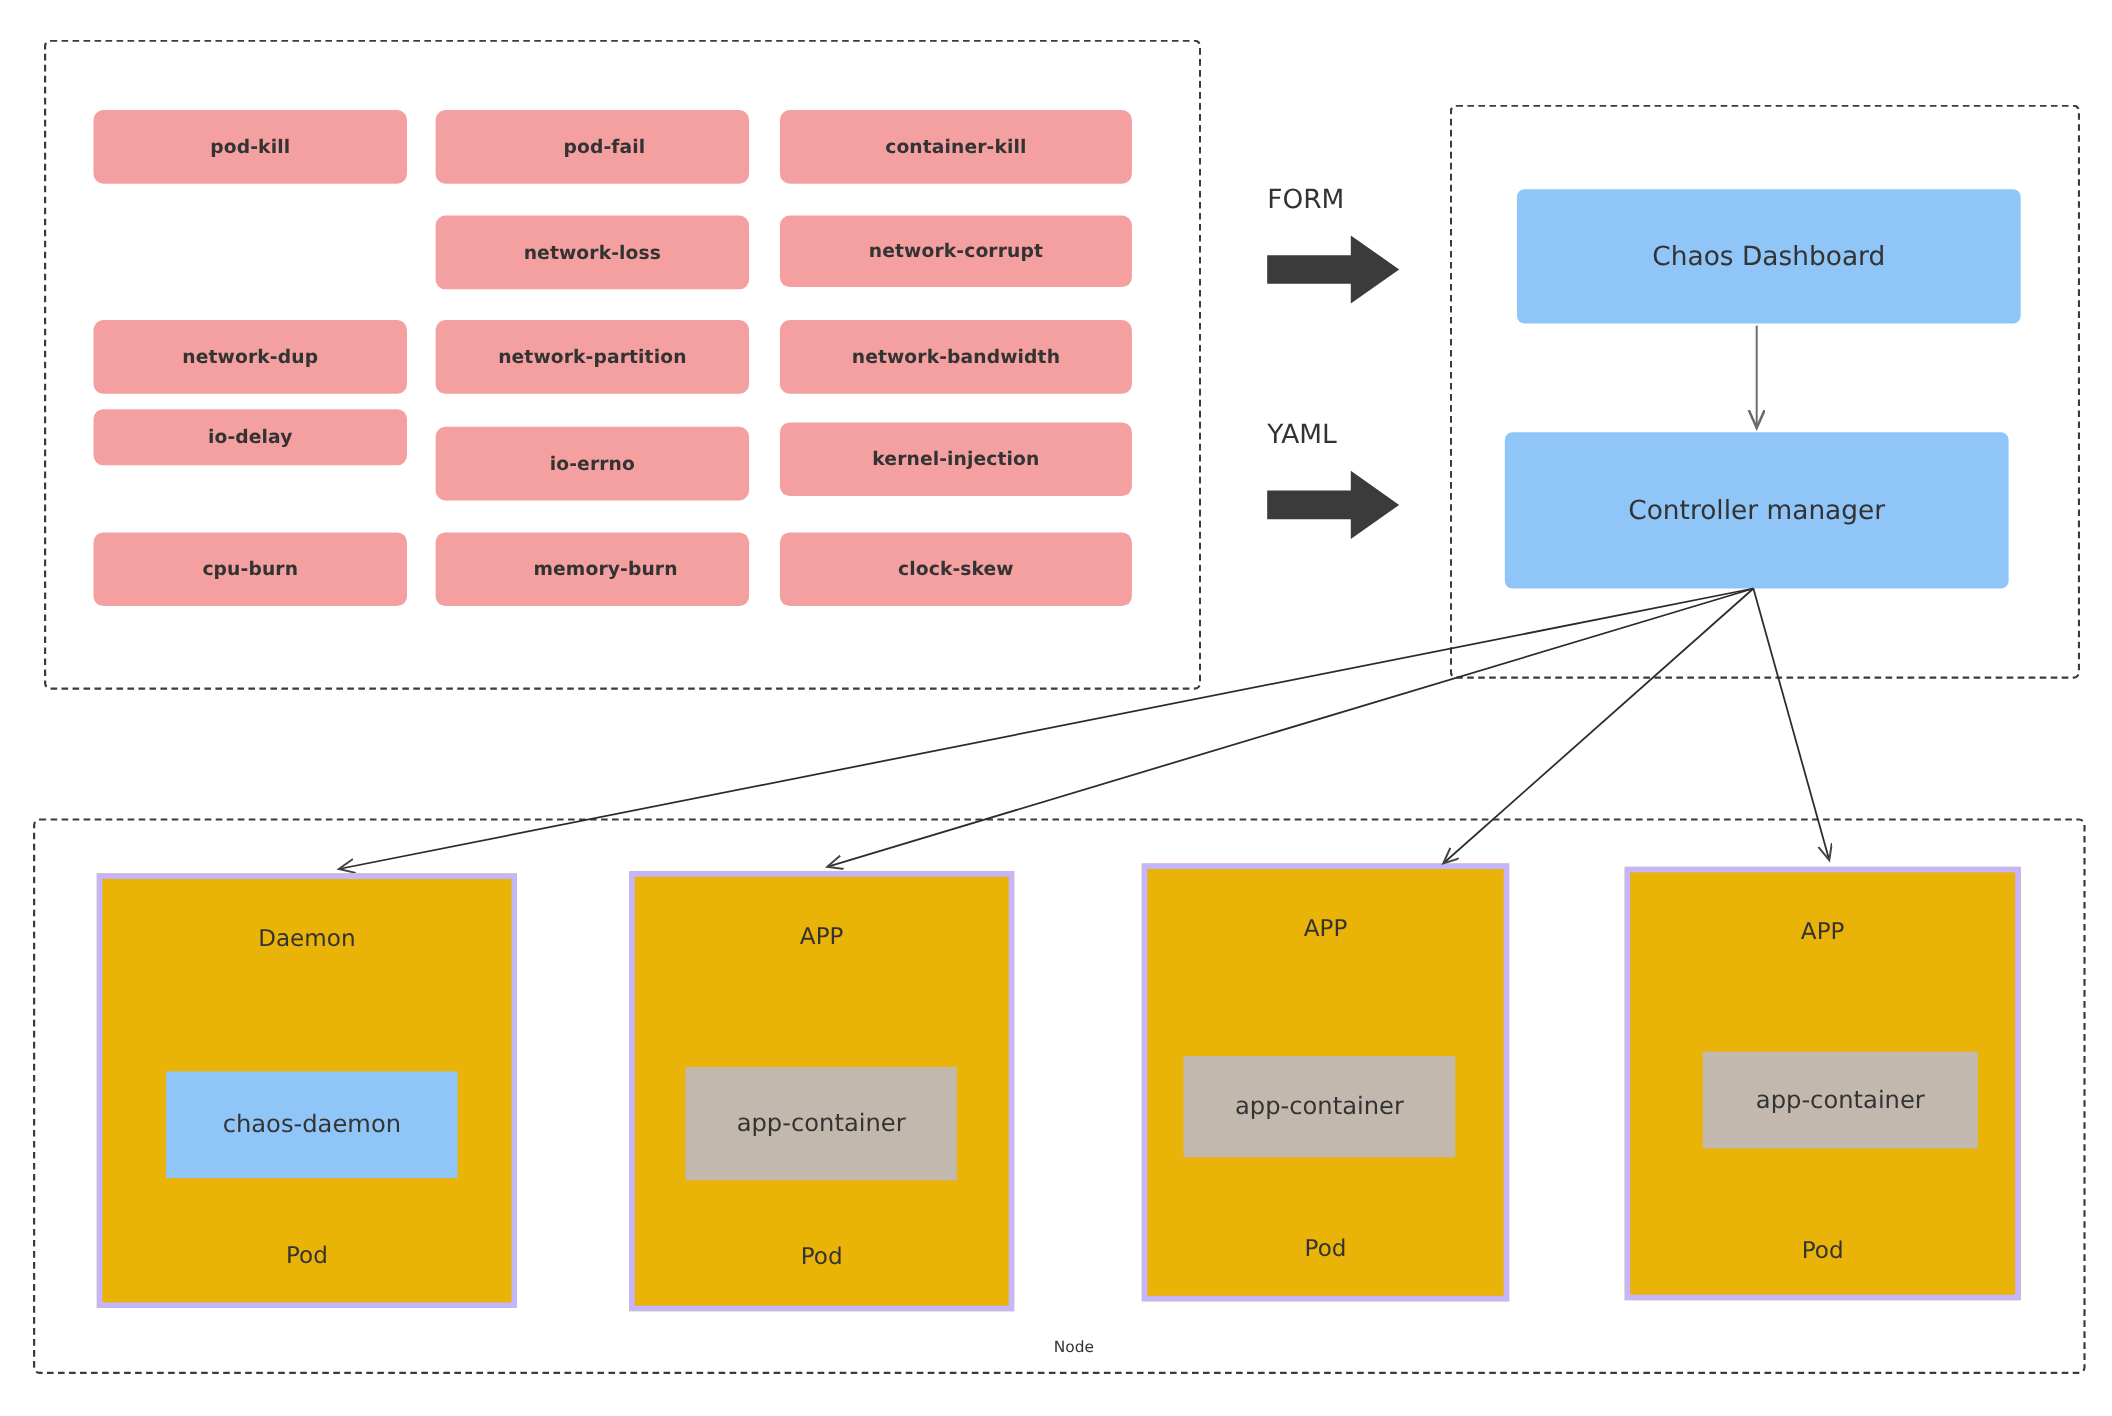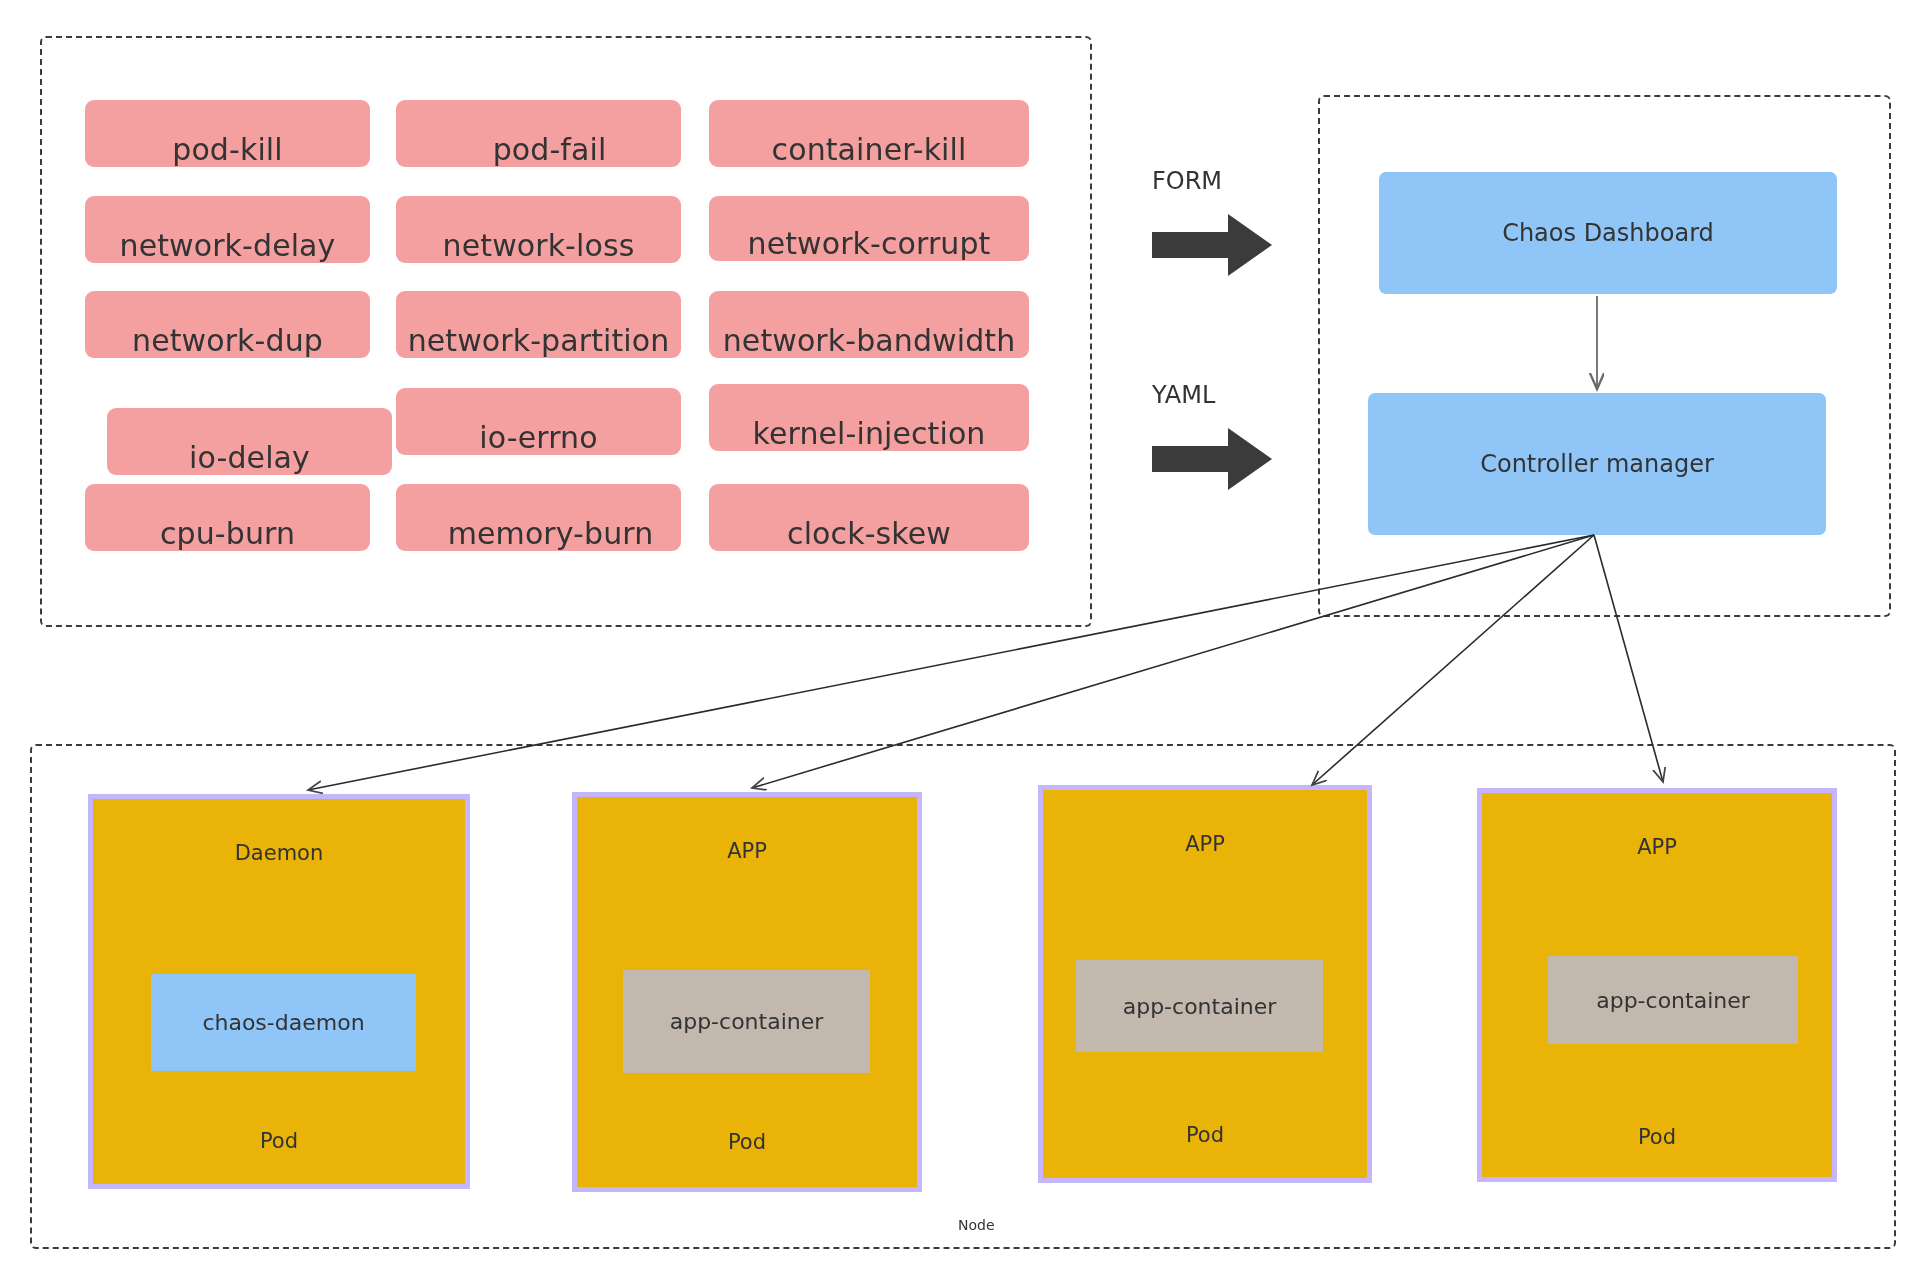--- a/index.html
+++ b/index.html
@@ -25,25 +25,26 @@
   #chaos-types-panel { left: 40px;  top: 36px;   width: 1052px; height: 591px; }
   #control-plane-panel { left: 1318px; top: 95px; width: 573px;  height: 522px; }
   #node-panel { left: 30px; top: 744px; width: 1866px; height: 505px; }
 
   .chaos-chip {
     position: absolute;
     background: #f4a0a0;
     border-radius: 9px;
     box-sizing: border-box;
     display: flex;
-    align-items: flex-end;
+    align-items: center;
     justify-content: center;
     color: #333333;
-    font-size: 30px;
+    font-size: 17px;
     letter-spacing: 0.1px;
+    font-weight: bold;
   }
 
   .blue-box {
     position: absolute;
     background: #8fc6f7;
     border-radius: 7px;
     box-sizing: border-box;
     display: flex;
     align-items: center;
     justify-content: center;
@@ -115,41 +116,38 @@
   <div class="chaos-chip" style="left:85px;  top:100px; width:285px; height:67px;">
     <span>pod-kill</span>
   </div>
   <div class="chaos-chip" style="left:396px; top:100px; width:285px; height:67px;padding-left:22px;">
     <span>pod-fail</span>
   </div>
   <div class="chaos-chip" style="left:709px; top:100px; width:320px; height:67px;">
     <span>container-kill</span>
   </div>
 
-  <div class="chaos-chip" style="left:85px;  top:196px; width:285px; height:67px;">
-    <span>network-delay</span>
-  </div>
   <div class="chaos-chip" style="left:396px; top:196px; width:285px; height:67px;">
     <span>network-loss</span>
   </div>
   <div class="chaos-chip" style="left:709px; top:196px; width:320px; height:65px;">
     <span>network-corrupt</span>
   </div>
 
   <div class="chaos-chip" style="left:85px;  top:291px; width:285px; height:67px;">
     <span>network-dup</span>
   </div>
   <div class="chaos-chip" style="left:396px; top:291px; width:285px; height:67px;">
     <span>network-partition</span>
   </div>
   <div class="chaos-chip" style="left:709px; top:291px; width:320px; height:67px;">
     <span>network-bandwidth</span>
   </div>
 
-  <div class="chaos-chip" style="left:85px;  top:408px; width:285px; height:67px;margin-left:22px;">
+  <div class="chaos-chip" style="left:85px;  top:372px; width:285px; height:51px;">
     <span>io-delay</span>
   </div>
   <div class="chaos-chip" style="left:396px; top:388px; width:285px; height:67px;">
     <span>io-errno</span>
   </div>
   <div class="chaos-chip" style="left:709px; top:384px; width:320px; height:67px;">
     <span>kernel-injection</span>
   </div>
 
   <div class="chaos-chip" style="left:85px;  top:484px; width:285px; height:67px;">

